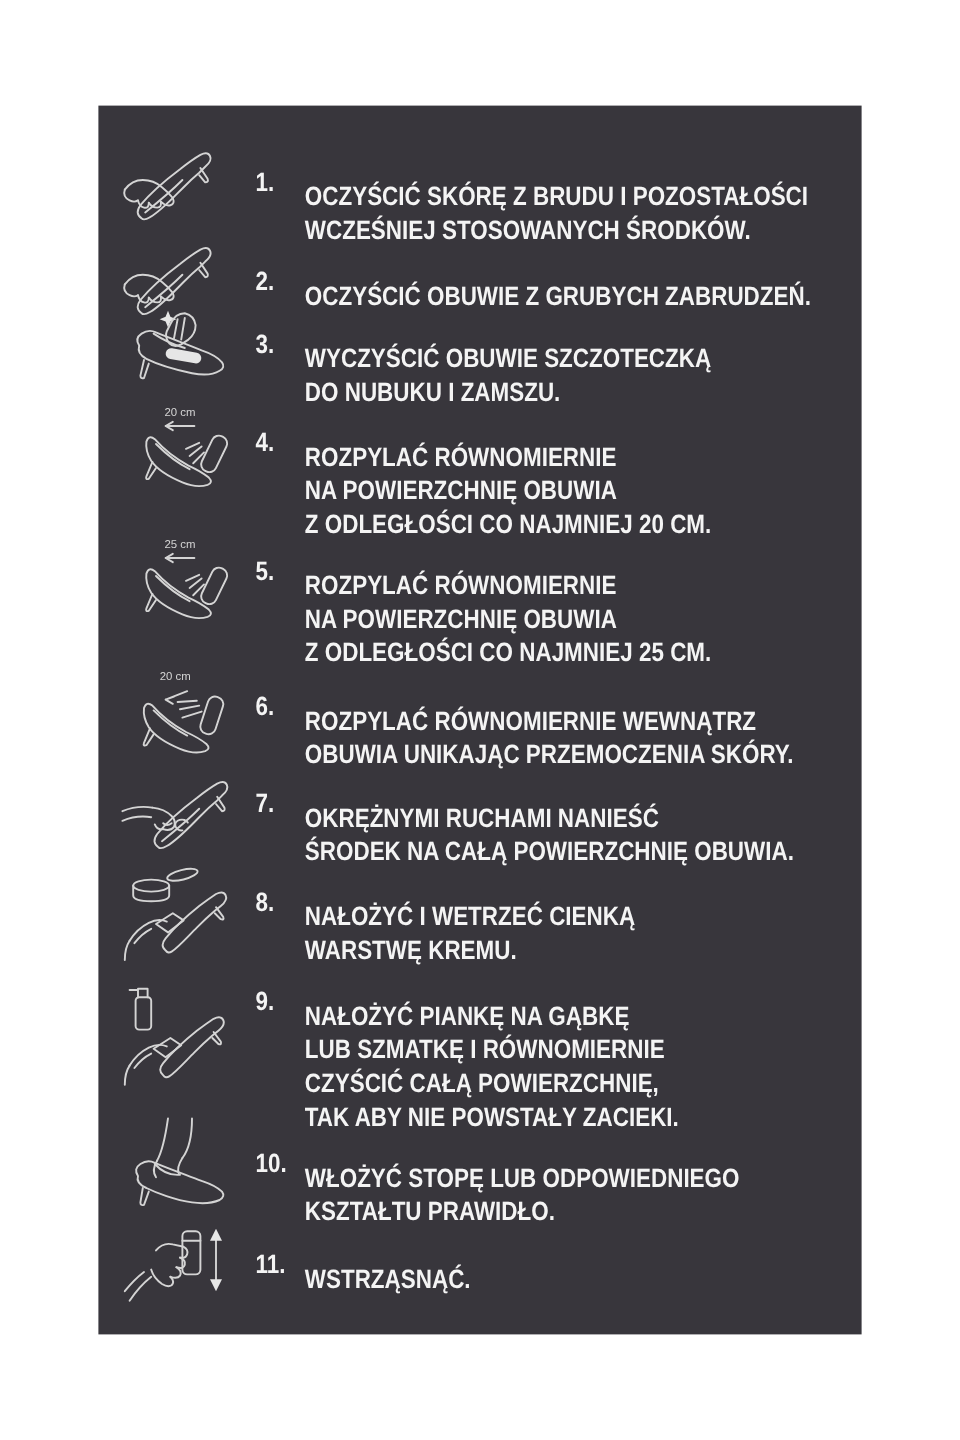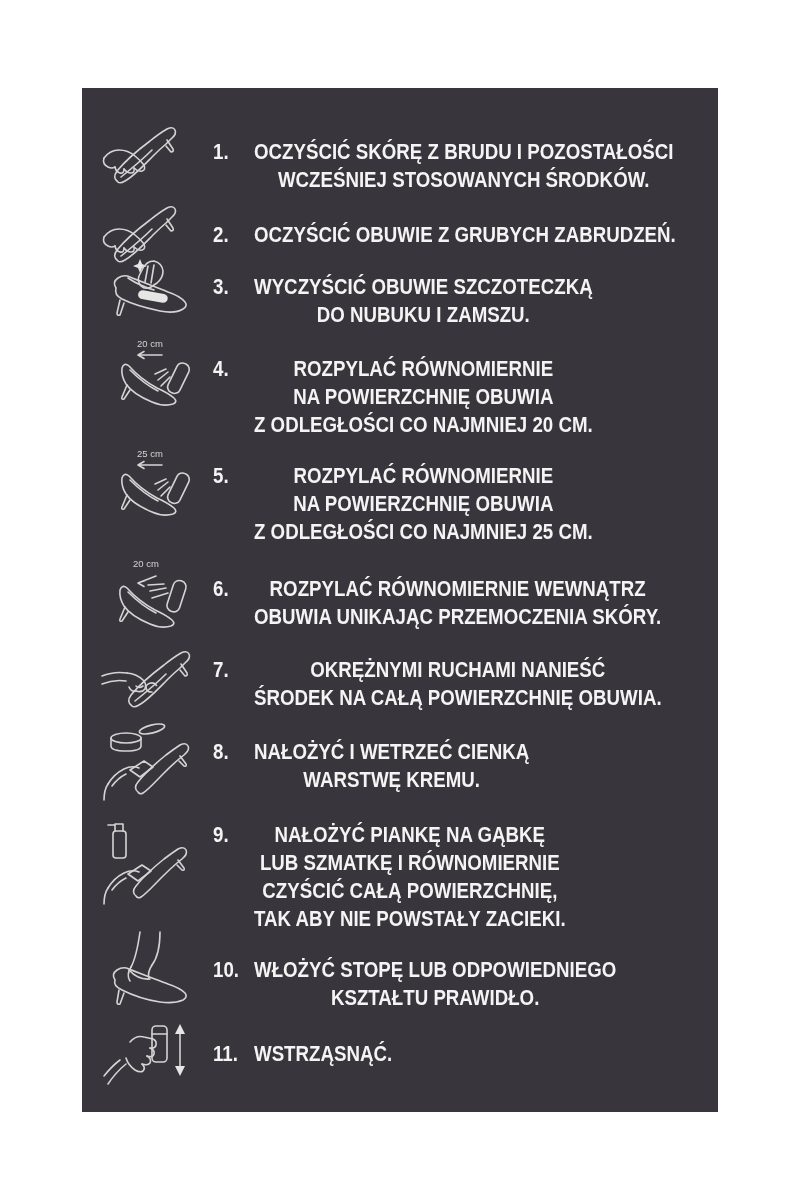--- a/index.html
+++ b/index.html
@@ -13,21 +13,21 @@
     position:absolute;left:82px;top:88px;width:636px;height:1024px;
     background:#38363c;
   }
   .step{position:absolute;left:0;width:636px;}
   .icon{position:absolute;left:18px;}
   .num{
     position:absolute;left:131px;top:0;
     color:#f4f4f4;font-weight:bold;font-size:22px;line-height:28px;
     transform:scaleX(0.85);transform-origin:0 50%;white-space:nowrap;
   }
-  .text{position:absolute;left:172px;top:0;text-align:center;}
+  .text{position:absolute;left:172px;top:12px;}
   .line{
     color:#f4f4f4;font-weight:bold;font-size:22px;line-height:28px;height:28px;
     transform:scaleX(0.85);transform-origin:0 50%;white-space:nowrap;
   }
   svg{display:block;}
   svg .st{fill:none;stroke:#d4d4d4;stroke-width:1.6;stroke-linecap:round;stroke-linejoin:round;}
   svg .fl{fill:#e6e6e6;stroke:none;}
   svg .lbl{fill:#d4d4d4;font-size:9.5px;font-family:"Liberation Sans",sans-serif;}
 </style>
 </head>

